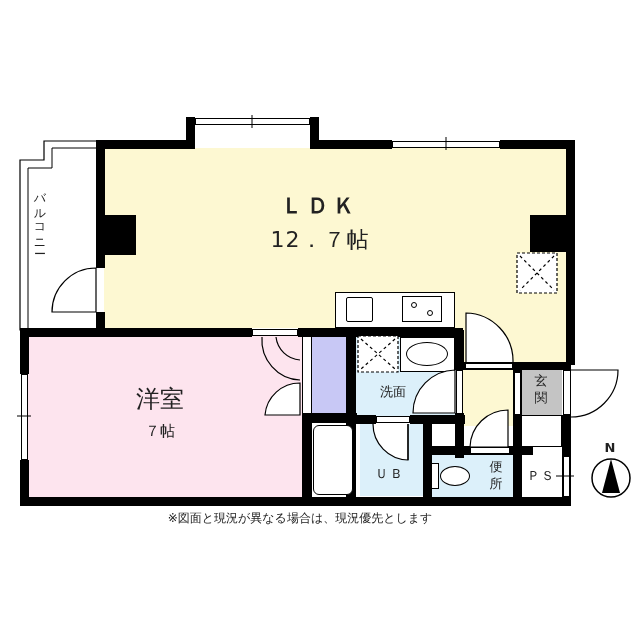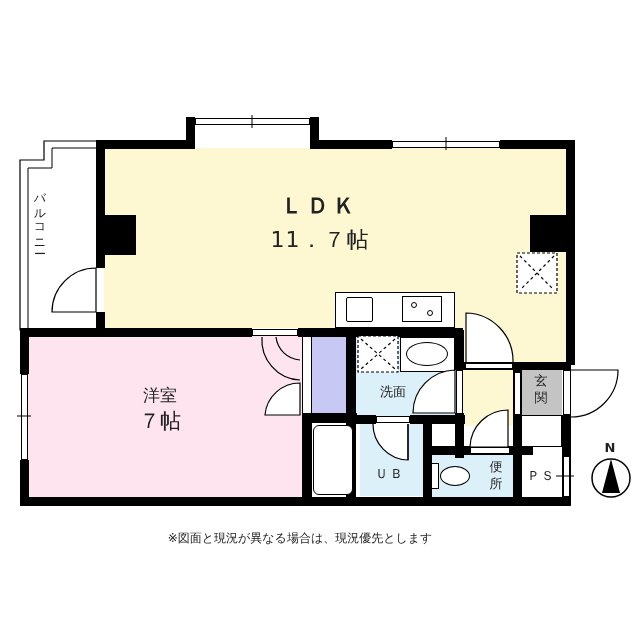--- a/index.html
+++ b/index.html
@@ -130,37 +130,37 @@
 
   <path d="M571,370 L618,370 A47,47 0 0 1 571,417" fill="#fff" stroke="#000" stroke-width="1.2"></path>
 
   <line x1="252" y1="115" x2="252" y2="128" stroke="#000" stroke-width="1"></line>
   <line x1="446" y1="137" x2="446" y2="150" stroke="#000" stroke-width="1"></line>
   <line x1="17" y1="416" x2="31" y2="416" stroke="#000" stroke-width="1"></line>
   <line x1="556" y1="476" x2="574" y2="476" stroke="#000" stroke-width="1"></line>
 </svg>
 
 <div class="label" style="left:250px;top:193px;width:140px;font-size:22px;letter-spacing:4px;font-weight:bold;">ＬＤＫ</div>
-<div class="label" style="left:230px;top:227px;width:180px;font-size:22px;letter-spacing:1px;">11．７帖</div>
+<div class="label" style="left:230px;top:227px;width:180px;font-size:22px;letter-spacing:1px;">12．７帖</div>
 
-<div class="label" style="left:110px;top:386px;width:100px;font-size:17px;">洋室</div>
-<div class="label" style="left:110px;top:409px;width:100px;font-size:21px;">７帖</div>
+<div class="label" style="left:110px;top:386px;width:100px;font-size:24px;">洋室</div>
+<div class="label" style="left:110px;top:423px;width:100px;font-size:15px;">７帖</div>
 
 <div class="label" style="left:368px;top:385px;width:50px;font-size:13px;font-family:Liberation Serif, serif;">洗面</div>
 <div class="label" style="left:362px;top:467px;width:56px;font-size:13px;letter-spacing:2px;">ＵＢ</div>
 
 <div class="label" style="left:484px;top:460px;width:24px;font-size:13px;">便</div>
 <div class="label" style="left:484px;top:477px;width:24px;font-size:13px;">所</div>
 
 <div class="label" style="left:529px;top:374px;width:24px;font-size:13px;">玄</div>
 <div class="label" style="left:529px;top:391px;width:24px;font-size:13px;">関</div>
 
 <div class="label" style="left:524px;top:469px;width:34px;font-size:13px;letter-spacing:1px;">ＰＳ</div>
 
 <div class="label vtext" style="left:26px;top:184px;width:20px;font-size:12px;">バルコニー</div>
 
 <div class="label" style="left:603px;top:441px;width:14px;font-size:13px;font-weight:bold;">N</div>
 <svg style="left:590px;top:455px;" width="44" height="48">
   <circle cx="21" cy="23" r="19" fill="#fff" stroke="#000" stroke-width="1.5"></circle>
   <polygon points="21,4 12,38 30,38" fill="#000"></polygon>
 </svg>
 
-<div class="label" style="left:100px;top:512px;width:400px;font-size:12px;text-align:center;margin-top:20px;">※図面と現況が異なる場合は、現況優先とします</div>
+<div class="label" style="left:100px;top:512px;width:400px;font-size:12px;text-align:center;">※図面と現況が異なる場合は、現況優先とします</div>
 
 </body></html>

